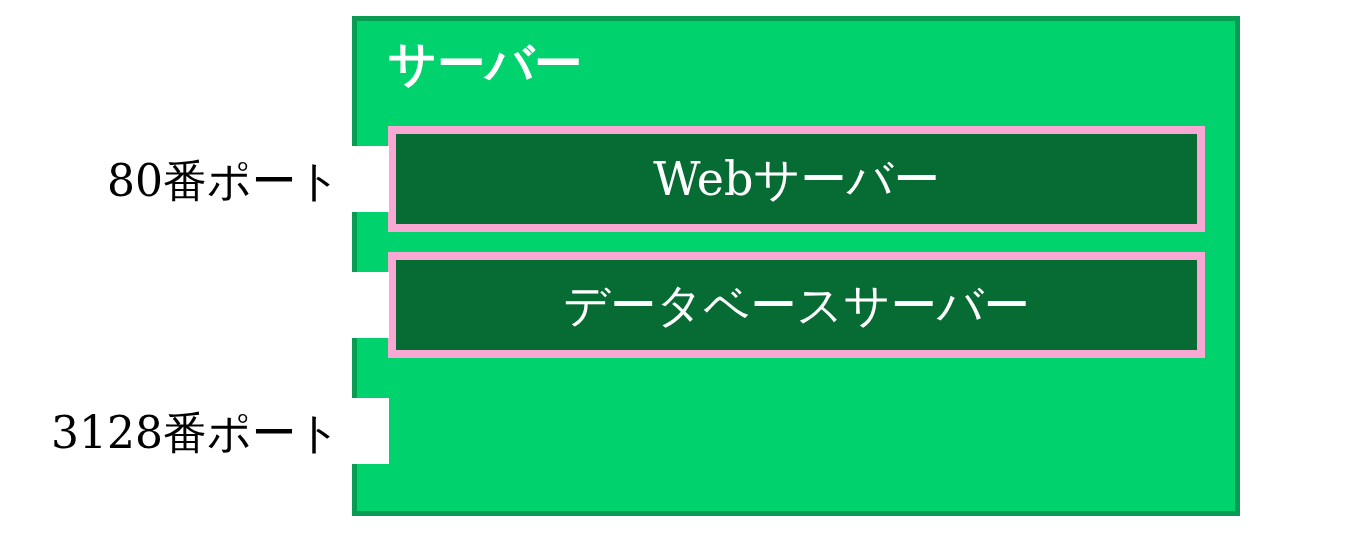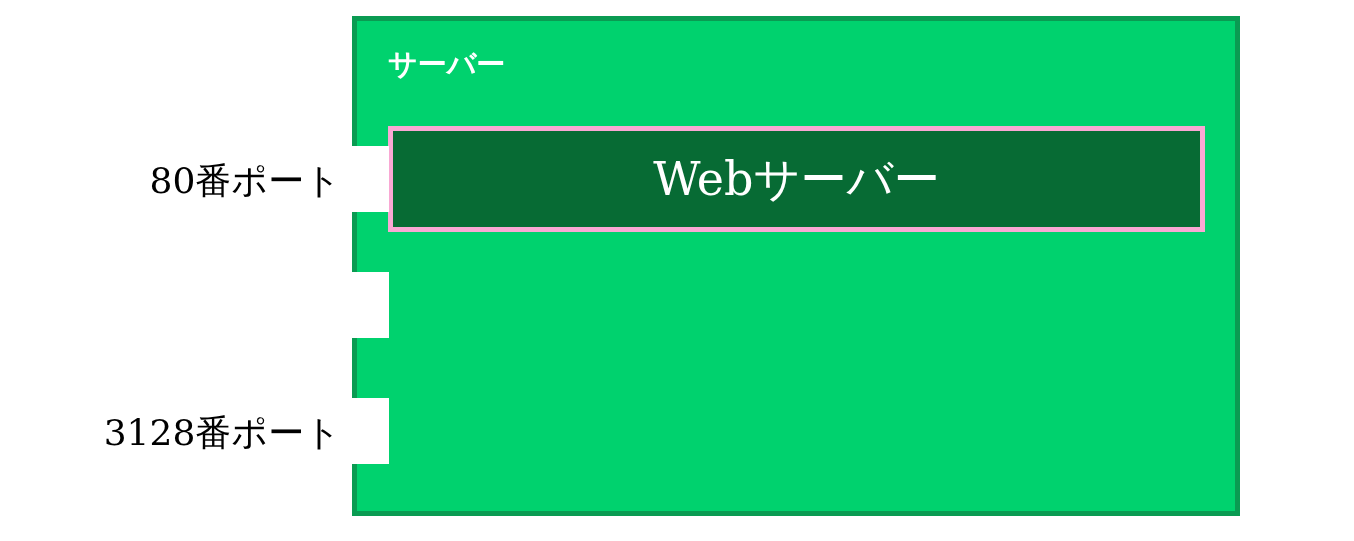--- a/index.html
+++ b/index.html
@@ -34,36 +34,36 @@
     background: #00D26E;
     border: 5px solid #0A9B52;
   }
 
   .server-title {
     position: absolute;
     left: 388px;
     top: 38px;
     font-family: Liberation Sans, sans-serif;
     font-weight: bold;
-    font-size: 29px;
+    font-size: 48px;
     line-height: 52px;
     color: #FFFFFF;
     letter-spacing: 0px;
     white-space: nowrap;
   }
 
   
   .service-box {
     position: absolute;
     left: 388px;
     width: 817px;
     height: 106px;
     box-sizing: border-box;
     background: #076B34;
-    border: 5px solid #f9a8d4;
+    border: 8px solid #f9a8d4;
     display: flex;
     align-items: center;
     justify-content: center;
   }
   .service-box.row0 { top: 126px; }
   .service-box.row1 { top: 252px; }
   .service-box.row2 { top: 376px; }
 
   .service-label {
     font-family: "DejaVu Serif", "Liberation Serif", serif;
@@ -84,21 +84,21 @@
   }
   .port-notch.row0 { top: 146px; }
   .port-notch.row1 { top: 272px; }
   .port-notch.row2 { top: 398px; }
 
   
   .port-label {
     position: absolute;
     right: 1013px; 
     font-family: "DejaVu Serif", "Liberation Serif", serif;
-    font-size: 36px;
+    font-size: 44px;
     line-height: 44px;
     color: #000000;
     white-space: nowrap;
     text-align: center;
   }
   .port-label.row0 { top: 159px; }
   .port-label.row1 { top: 285px; }
   .port-label.row2 { top: 411px; }
 </style>
 </head>
@@ -107,20 +107,23 @@
 <div id="diagram">
 
   <div class="server-container"></div>
 
   <div class="server-title">サーバー</div>
 
   <div class="service-box row0">
     <span class="service-label">Webサーバー</span>
   </div>
 
+  <div class="service-box row1">
+    <span class="service-label">データベースサーバー</span>
+  </div>
 
 
   <div class="port-notch row0"></div>
   <div class="port-notch row1"></div>
   <div class="port-notch row2"></div>
 
   <div class="port-label row0">80番ポート</div>
   <div class="port-label row2">3128番ポート</div>
 
 </div>

